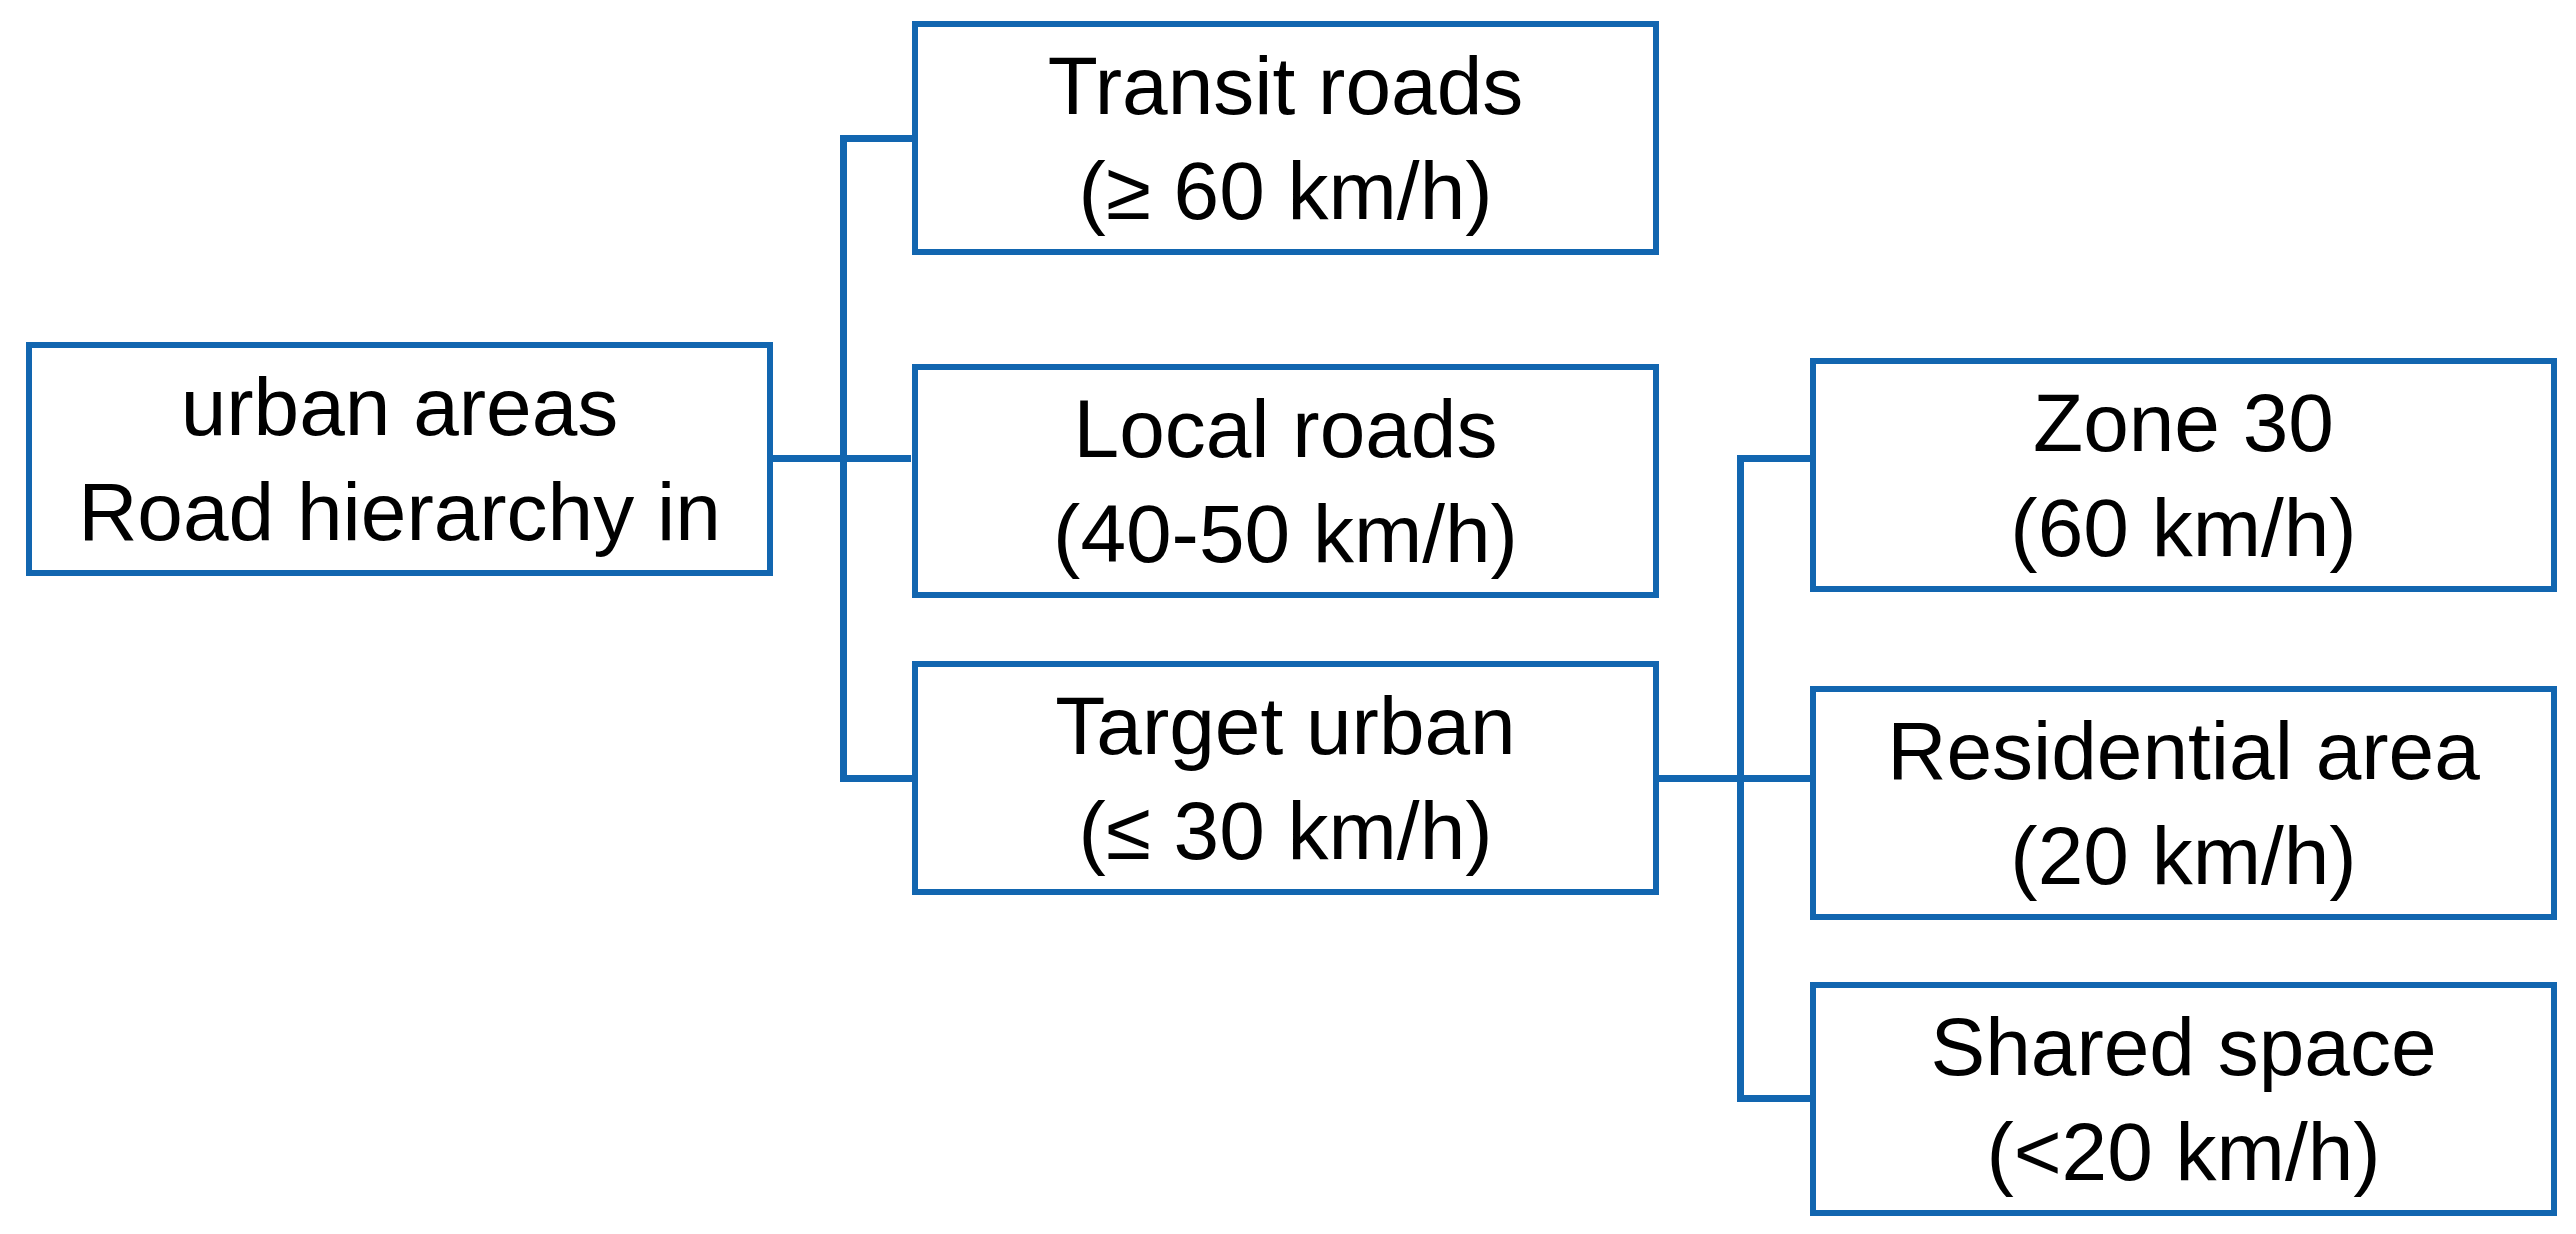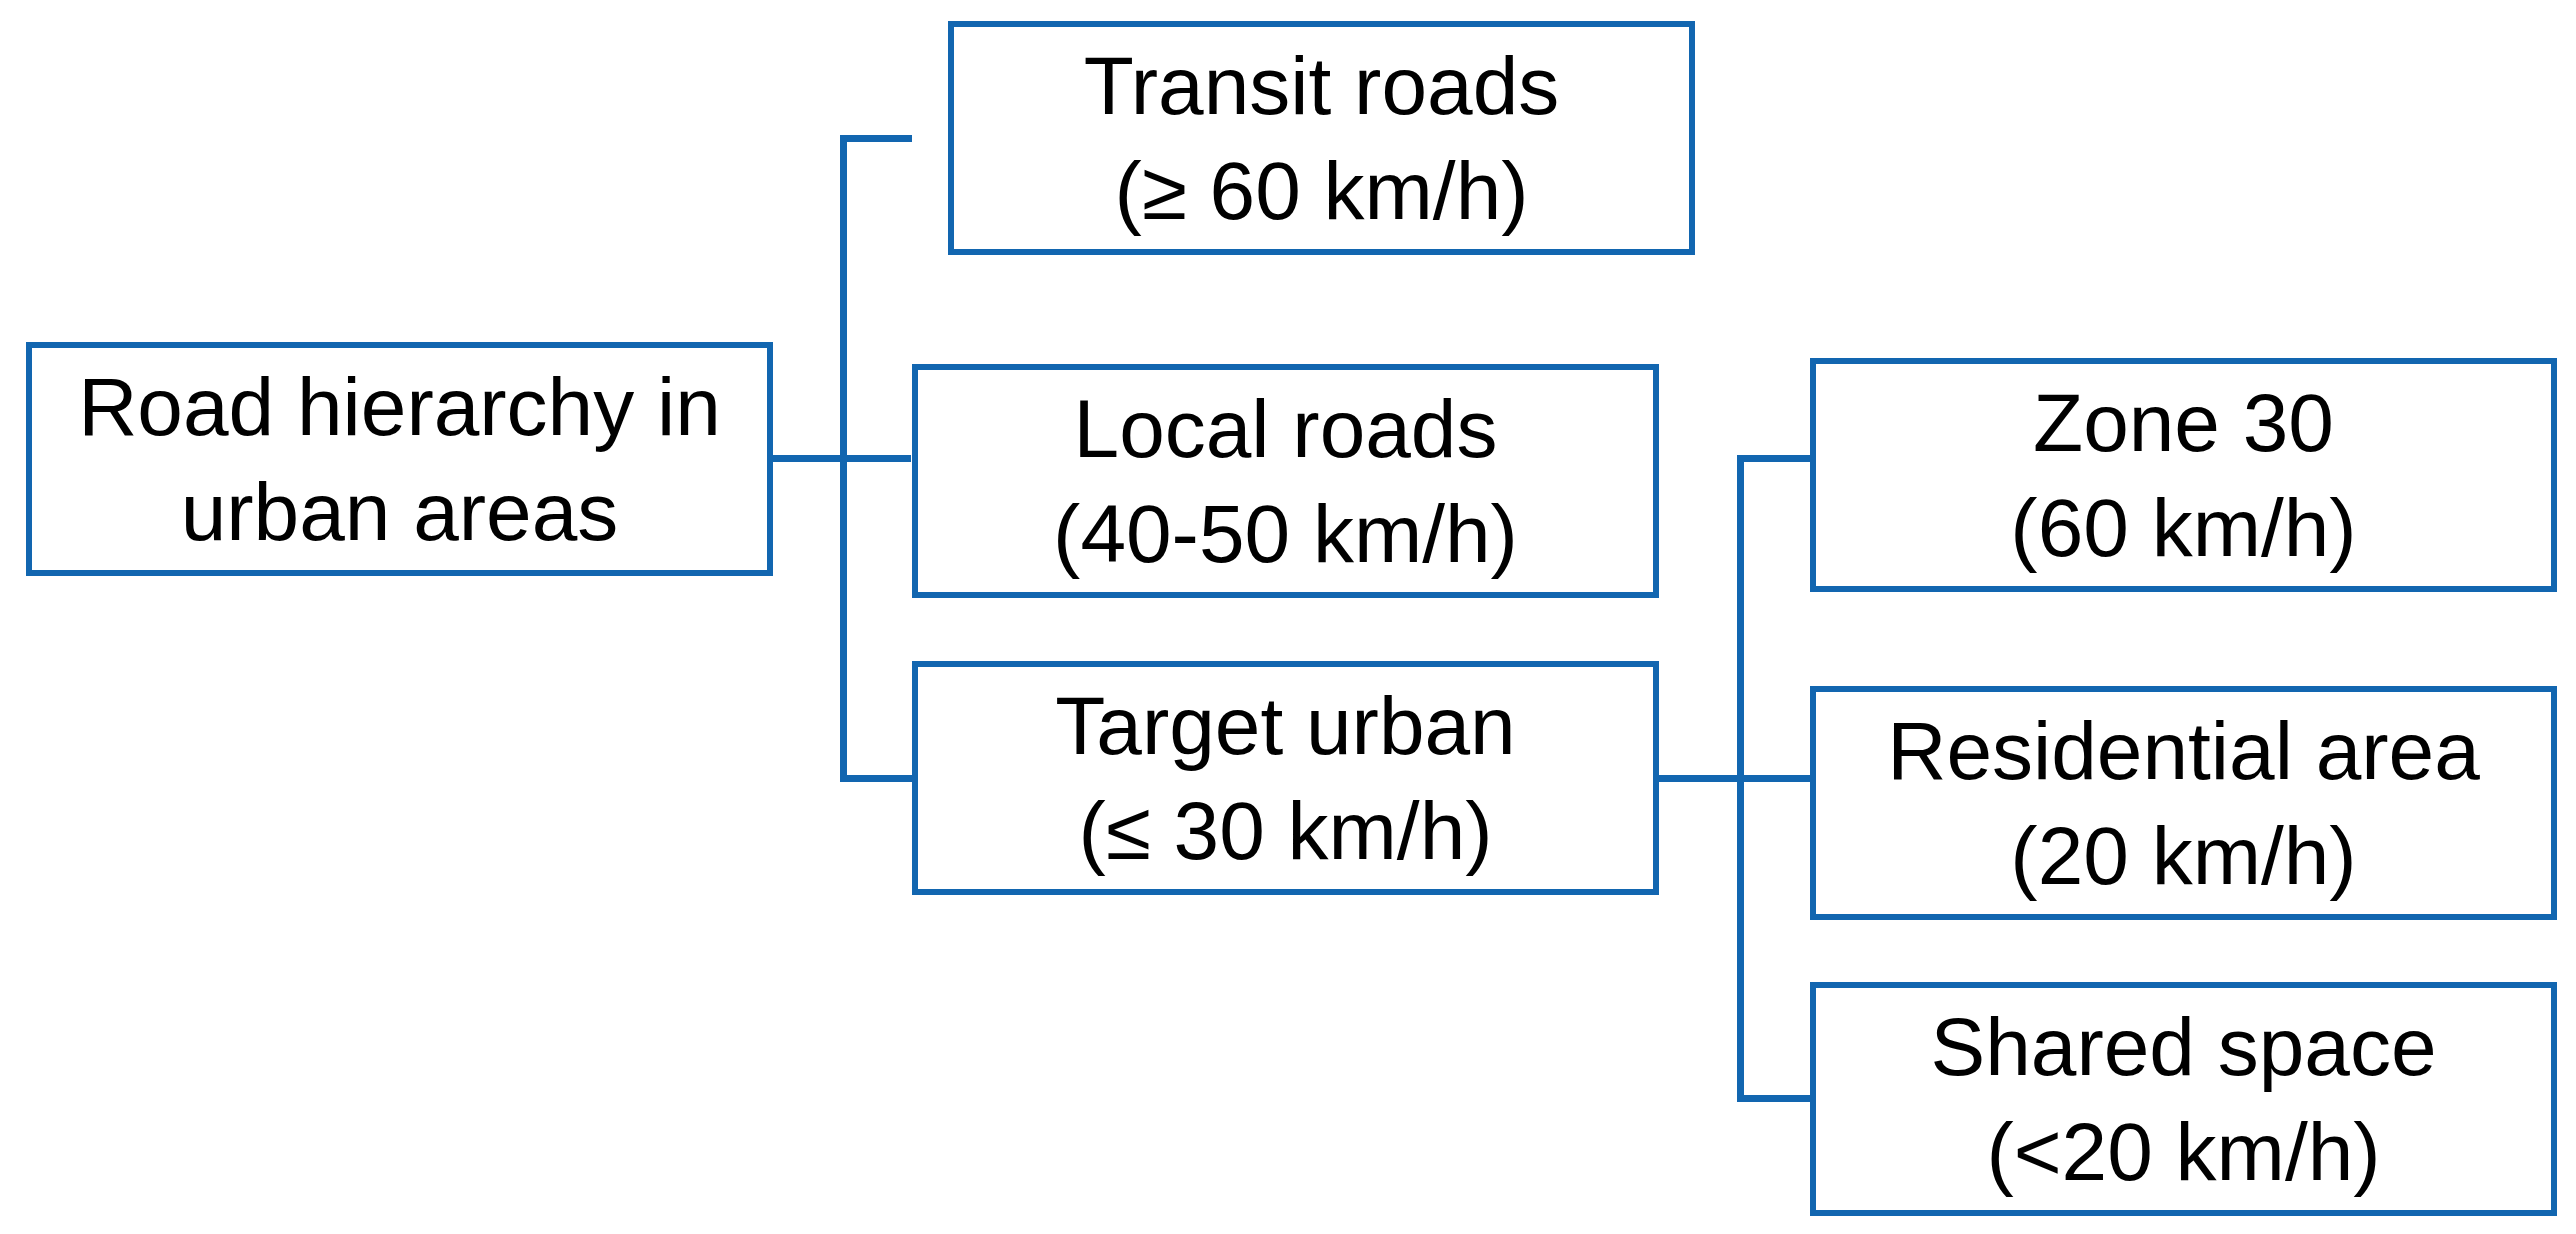--- a/index.html
+++ b/index.html
@@ -32,21 +32,21 @@
     line-height: 105px;
     white-space: nowrap;
   }
   .node span { display: block; }
   .edge {
     position: absolute;
     background: var(--accent, #1266b0);
   }
   
   .pos-root        { left: 26px;   top: 342px; }
-  .pos-transit     { left: 912px; top: 21px; margin-left: 36px;  }
+  .pos-transit     { left: 912px; top: 21px;  }
   .pos-local       { left: 912px; top: 342px; margin-top: 22px; }
   .pos-target      { left: 912px; top: 661px; }
   .pos-zone30      { left: 1810px; top: 358px; }
   .pos-residential { left: 1810px; top: 661px; margin-top: 25px; }
   .pos-shared      { left: 1810px; top: 982px; }
 </style>
 </head>
 <body>
 
 <div class="canvas">
@@ -55,22 +55,22 @@
   <div class="edge" style="left:840px;  top:135px; width:6.8px;   height:647px;"></div>
   <div class="edge" style="left:840px;  top:135px; width:72px;  height:6.8px;"></div>
   <div class="edge" style="left:840px;  top:775px; width:72px;  height:6.8px;"></div>
 
   <div class="edge" style="left:1654px; top:775px; width:156px; height:6.8px;"></div>
   <div class="edge" style="left:1737px; top:455px; width:6.8px;   height:646px;"></div>
   <div class="edge" style="left:1737px; top:455px; width:73px;  height:6.8px;"></div>
   <div class="edge" style="left:1737px; top:1095px; width:73px; height:6.8px;"></div>
 
   <div class="node pos-root">
+    <span>urban areas</span>
     <span>Road hierarchy in</span>
-    <span>urban areas</span>
   </div>
 
   <div class="node pos-transit">
     <span>Transit roads</span>
     <span>(≥ 60 km/h)</span>
   </div>
 
   <div class="node pos-local">
     <span>Local roads</span>
     <span>(40-50 km/h)</span>

